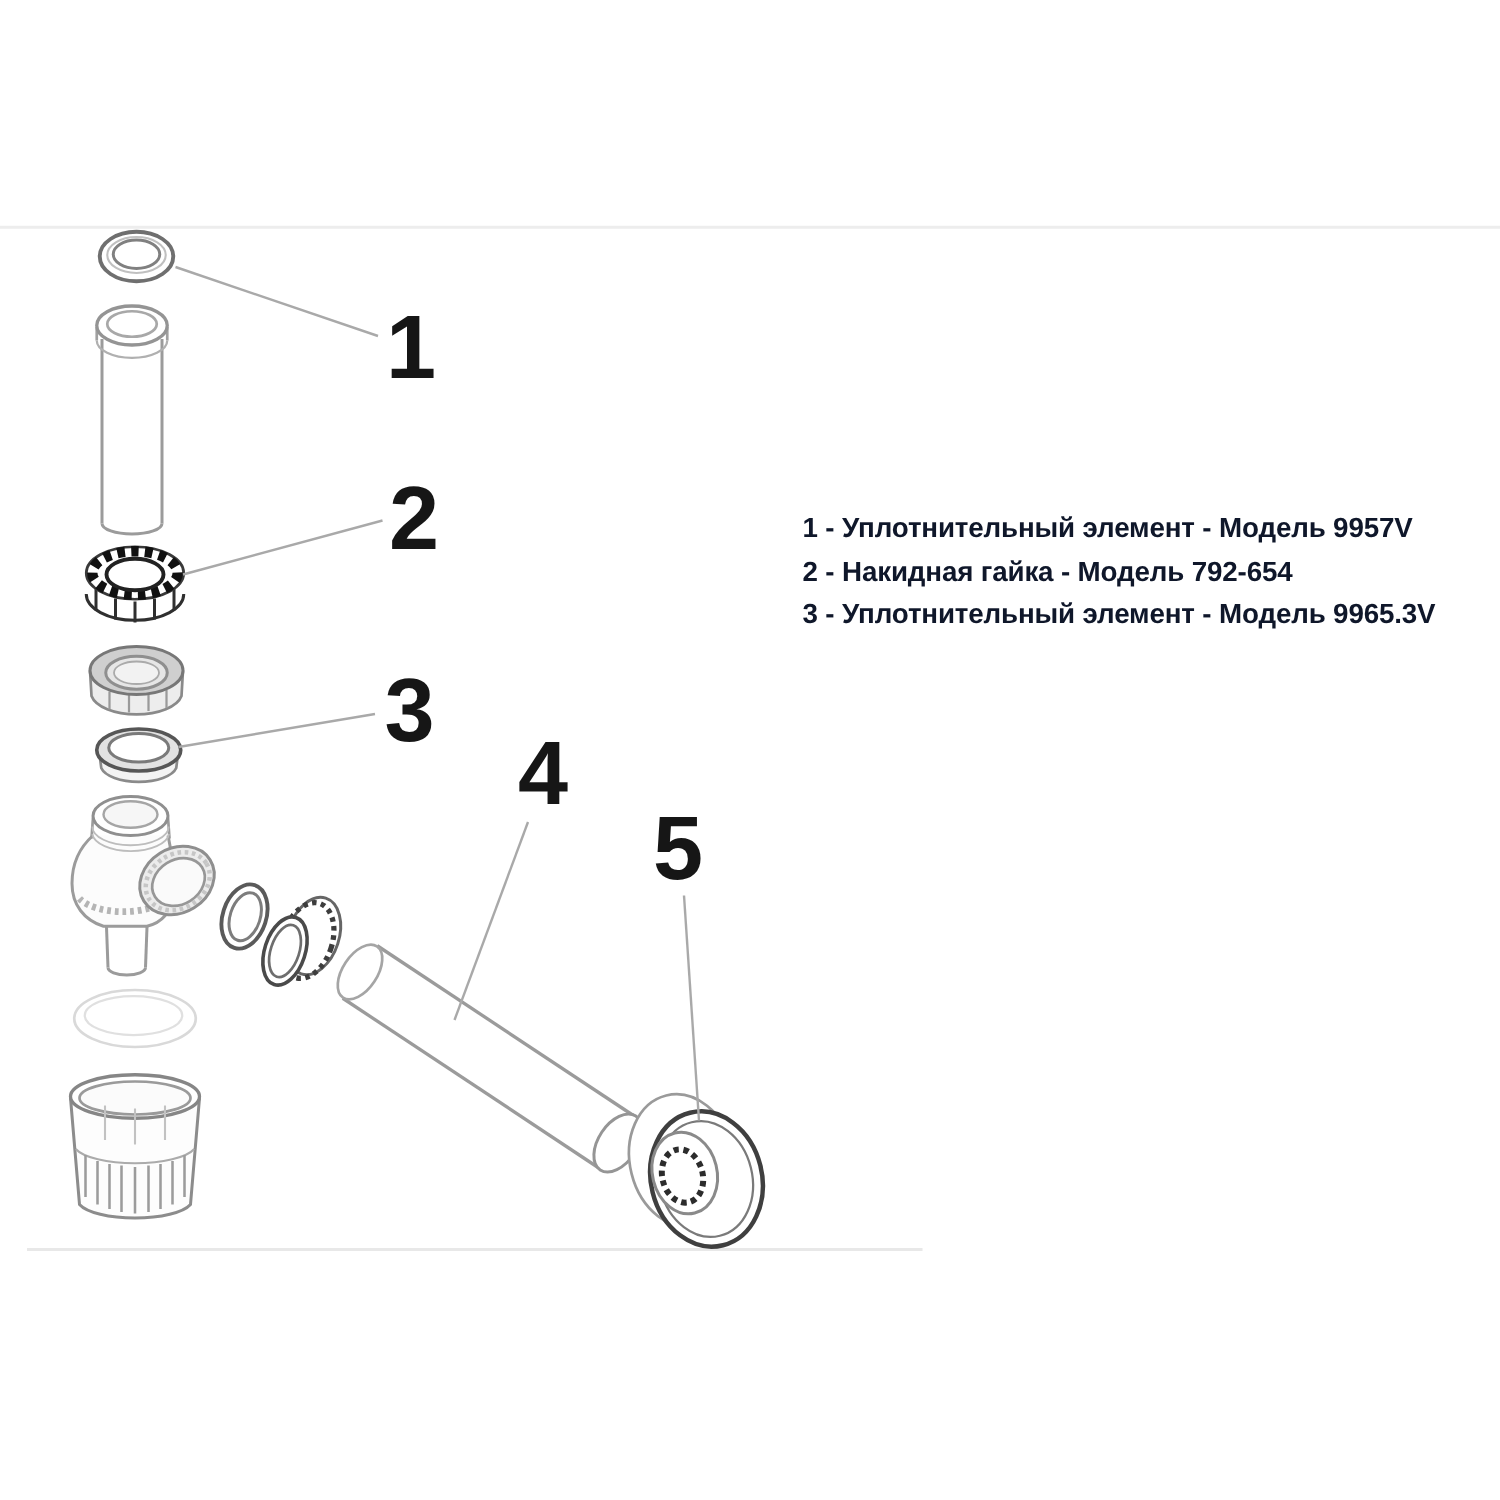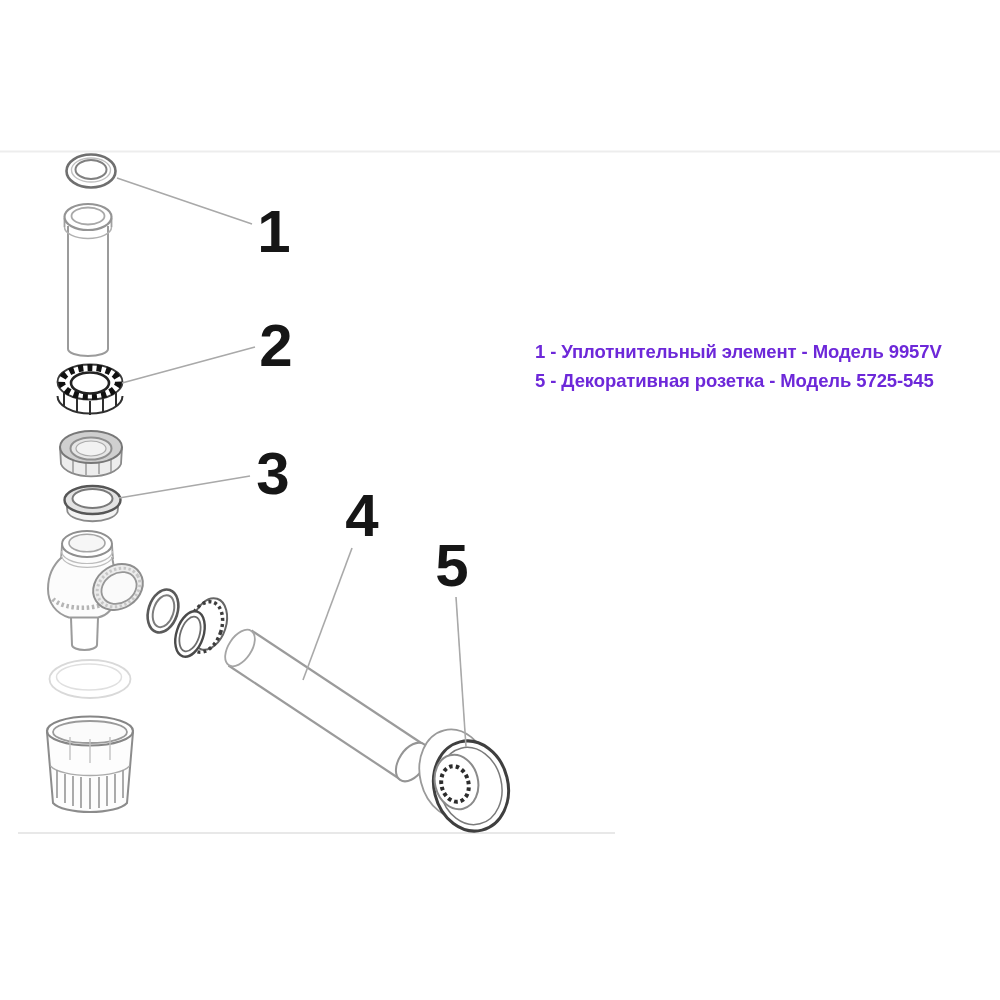--- a/index.html
+++ b/index.html
@@ -3,21 +3,21 @@
 <meta charset="utf-8">
 <style>
   html,body{margin:0;padding:0;background:#fff;}
   .stage{
     position:relative;width:1000px;height:1000px;background:#ffffff;
     font-family:"Liberation Sans",sans-serif;overflow:hidden;
   }
   .diagram-svg{position:absolute;left:0;top:0;}
   .legend{
     position:absolute;left:535px;top:338px;
-    color:#6d28d9;font-weight:bold;font-size:18.5px;line-height:28.7px;
+    color:#0f172a;font-weight:bold;font-size:18.5px;line-height:28.7px;
     letter-spacing:-0.1px;white-space:nowrap;
   }
   .legend-line{height:28.7px;}
   .callout{
     font-family:"Liberation Sans",sans-serif;font-weight:bold;
     font-size:60px;fill:#161616;
   }
 </style>
 </head>
 <body>
@@ -155,16 +155,17 @@
 
     <text class="callout" x="274" y="252" text-anchor="middle">1</text>
     <text class="callout" x="276" y="366" text-anchor="middle">2</text>
     <text class="callout" x="273" y="494" text-anchor="middle">3</text>
     <text class="callout" x="362" y="536" text-anchor="middle">4</text>
     <text class="callout" x="452" y="586" text-anchor="middle">5</text>
   </svg>
 
   <div class="legend">
     <div class="legend-line">1 - Уплотнительный элемент - Модель 9957V</div>
-    <div class="legend-line">5 - Декоративная розетка - Модель 5725-545</div>
+    <div class="legend-line">2 - Накидная гайка - Модель 792-654</div>
+    <div class="legend-line">3 - Уплотнительный элемент - Модель 9965.3V</div>
   </div>
 
 </div>
 
 </body></html>

